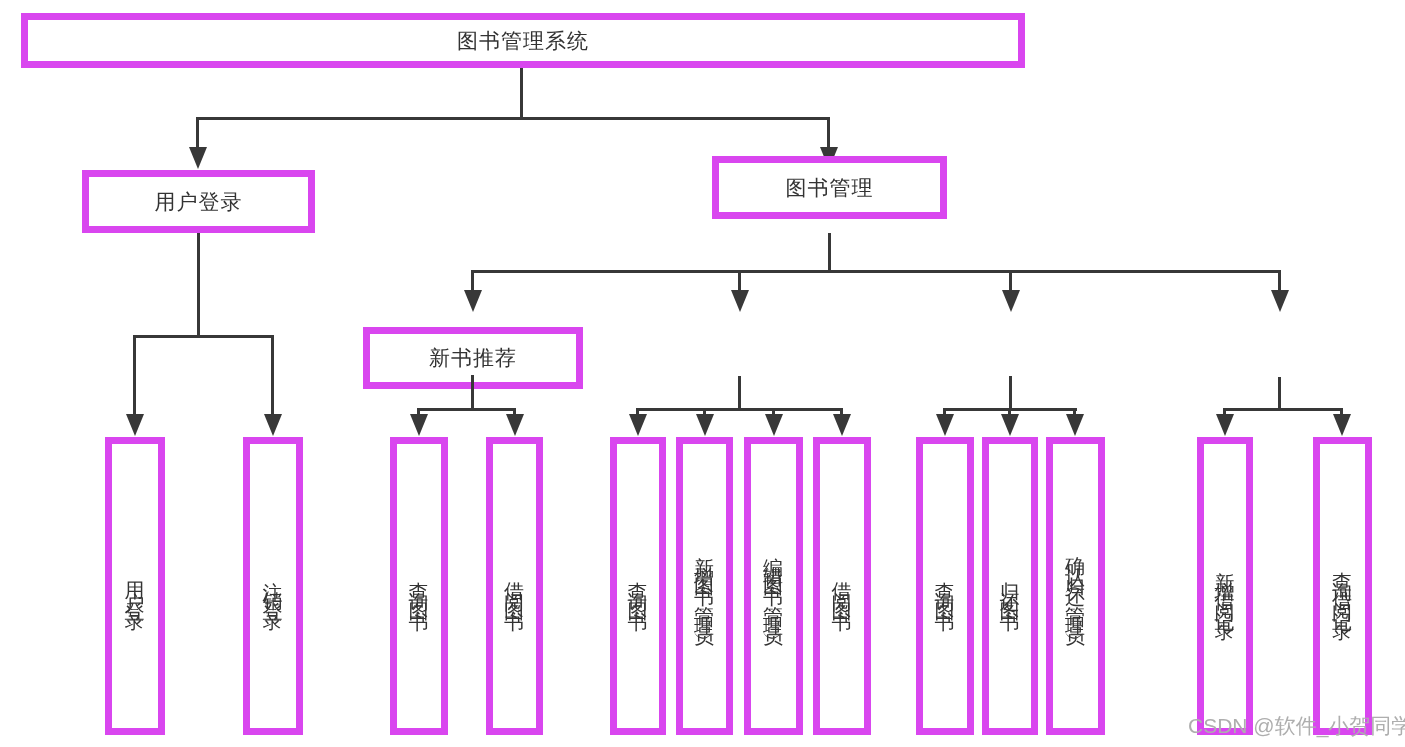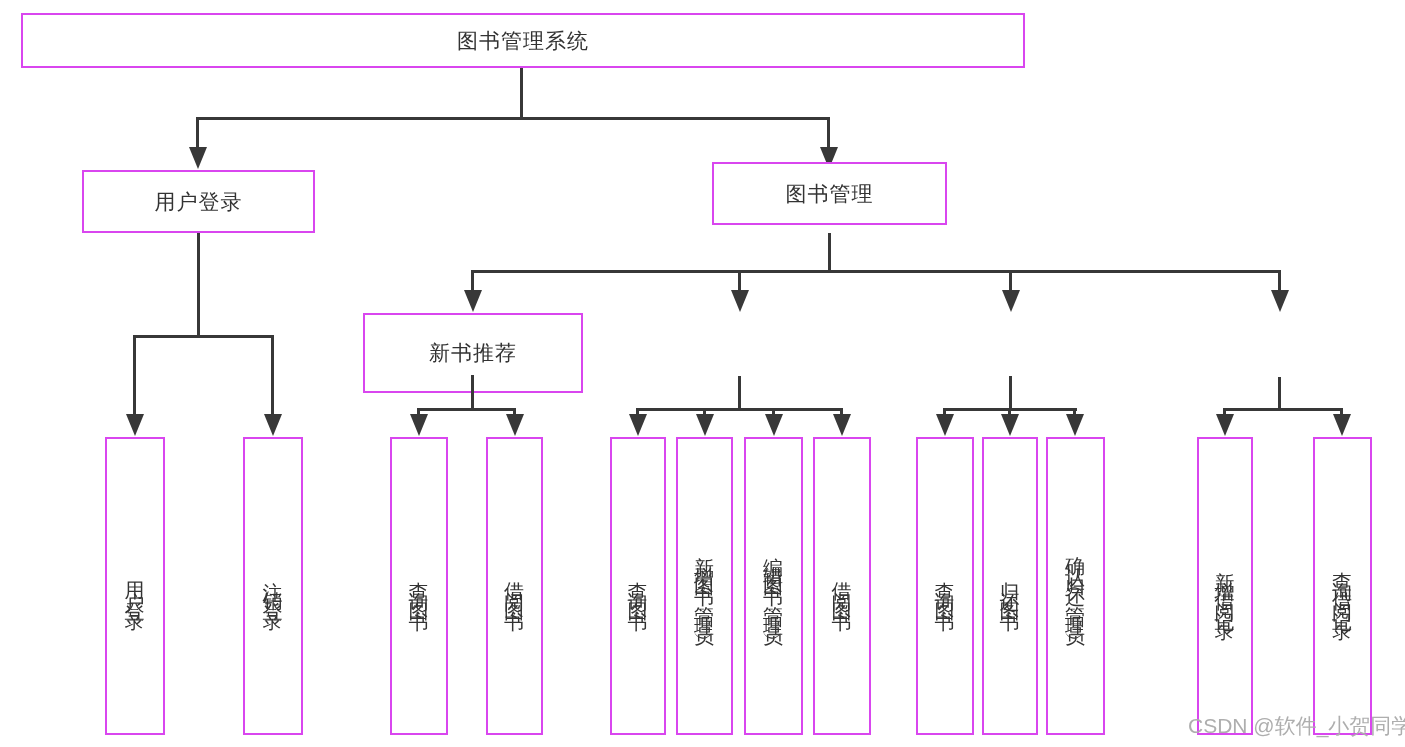--- a/index.html
+++ b/index.html
@@ -13,21 +13,21 @@
     width: 1405px;
     height: 747px;
     background: #ffffff;
     overflow: hidden;
   }
   
   .box {
     position: absolute;
     box-sizing: border-box;
     background: #ffffff;
-    border: 2px solid #d946ef;
+    border: 7px solid #d946ef;
     display: flex;
     align-items: center;
     justify-content: center;
     color: #333333;
   }
   .box.h {
     font-size: 21px;
     letter-spacing: 1px;
   }
   .box.leaf {
@@ -80,21 +80,21 @@
   <div class="vline" style="left:520px; top:68px; height:49px;"></div>
   <div class="hline" style="left:196px; top:117px; width:634px;"></div>
   <div class="vline" style="left:196px; top:117px; height:34px;"></div>
   <div class="arrow" style="left:189px; top:147px;"></div>
   <div class="vline" style="left:827px; top:117px; height:34px;"></div>
   <div class="arrow" style="left:820px; top:147px;"></div>
 
   <div class="box h" style="left:82px; top:170px; width:233px; height:63px;">
     <span>用户登录</span>
   </div>
-  <div class="box h" style="left:712px; top:162px; width:235px; height:63px;">
+  <div class="box h" style="left:712px; top:156px; width:235px; height:63px;">
     <span>图书管理</span>
   </div>
 
   <div class="vline" style="left:197px; top:233px; height:102px;"></div>
   <div class="hline" style="left:133px; top:335px; width:141px;"></div>
   <div class="vline" style="left:133px; top:335px; height:80px;"></div>
   <div class="arrow" style="left:126px; top:414px;"></div>
   <div class="vline" style="left:271px; top:335px; height:80px;"></div>
   <div class="arrow" style="left:264px; top:414px;"></div>
 
@@ -102,21 +102,21 @@
   <div class="hline" style="left:471px; top:270px; width:810px;"></div>
   <div class="vline" style="left:471px; top:270px; height:22px;"></div>
   <div class="arrow" style="left:464px; top:290px;"></div>
   <div class="vline" style="left:738px; top:270px; height:22px;"></div>
   <div class="arrow" style="left:731px; top:290px;"></div>
   <div class="vline" style="left:1009px; top:270px; height:22px;"></div>
   <div class="arrow" style="left:1002px; top:290px;"></div>
   <div class="vline" style="left:1278px; top:270px; height:22px;"></div>
   <div class="arrow" style="left:1271px; top:290px;"></div>
 
-  <div class="box h" style="left:363px; top:313px; width:220px; height:80px;">
+  <div class="box h" style="left:363px; top:327px; width:220px; height:62px;">
     <span>新书推荐</span>
   </div>
 
   <div class="vline" style="left:471px; top:375px; height:33px;"></div>
   <div class="hline" style="left:417px; top:408px; width:99px;"></div>
   <div class="vline" style="left:417px; top:408px; height:10px;"></div>
   <div class="arrow" style="left:410px; top:414px;"></div>
   <div class="vline" style="left:513px; top:408px; height:10px;"></div>
   <div class="arrow" style="left:506px; top:414px;"></div>
 

